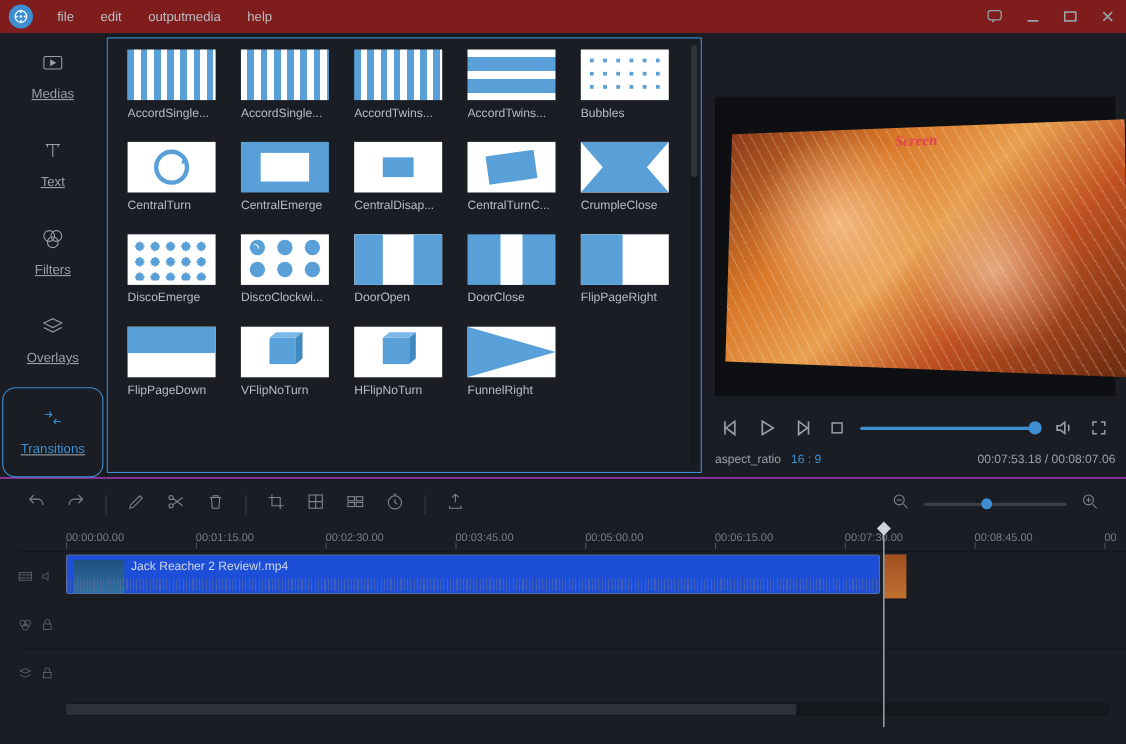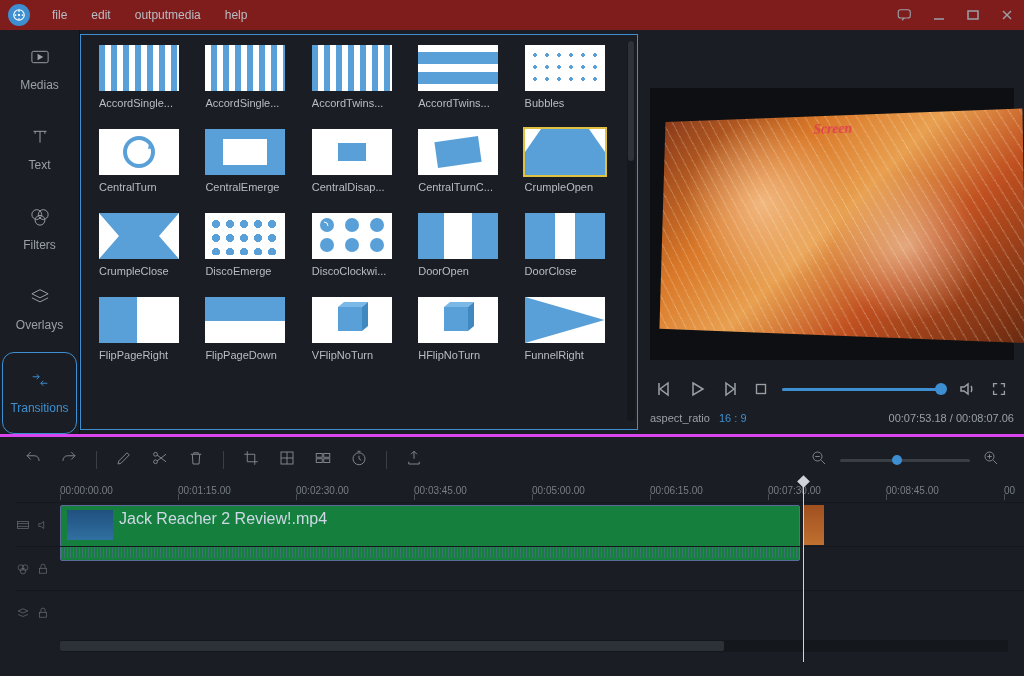--- a/index.html
+++ b/index.html
@@ -10,21 +10,21 @@
 .logo-box { width: 22px; height: 22px; background: #3d8fd1; border-radius: 11px; display: flex; align-items: center; justify-content: center; margin-right: 10px; }
 .logo-box svg { width: 14px; height: 14px; }
 .menubar .menu-item { padding: 0 12px; cursor: pointer; color: #b8bdc4; }
 .menubar .win-controls { margin-left: auto; display: flex; gap: 16px; align-items: center; }
 .win-ctrl { width: 18px; height: 18px; display:flex; align-items:center; justify-content:center; cursor:pointer; }
 
 
 .main { display: flex; height: 404px; }
 
 
-.side-tabs { width: 80px; display: flex; flex-direction: column; border-right: 1px solid #0f1114; }
+.side-tabs { width: 97px; display: flex; flex-direction: column; border-right: 1px solid #0f1114; text-decoration: underline; }
 .side-tab { flex: 0 0 auto; padding: 14px 4px 18px; text-align: center; font-size: 12px; cursor: pointer; color: #9aa0a8; }
 .side-tab svg { display:block; margin:0 auto 8px; width:26px; height:26px; stroke:#9aa0a8; fill:none; stroke-width:1.2; }
 .side-tab.active { color: #3d8fd1; border: 1px solid #3d8fd1; border-radius: 12px; margin: 2px; }
 .side-tab.active svg { stroke:#3d8fd1; }
 
 
 .panel { flex: 1; border: 1px solid #3d8fd1; margin: 4px 6px 4px 0; padding: 10px 18px 10px 18px; overflow-y: auto; position: relative; }
 .tgrid { display: grid; grid-template-columns: repeat(5, 1fr); gap: 20px 12px; }
 .tcell { text-align: left; font-size: 12px; cursor: pointer; width: 88px; }
 .thumb { width: 80px; height: 46px; background: #fff; margin-bottom: 6px; display:flex; align-items:center; justify-content:center; overflow:hidden; position:relative; }
@@ -43,41 +43,41 @@
 .pbtn { width:22px; height:22px; cursor:pointer; display:flex; align-items:center; justify-content:center; }
 .pbtn svg { stroke:#9aa0a8; fill:none; stroke-width:1.5; }
 .prog-track { flex:1; height:3px; background:#3a3e45; position:relative; border-radius:2px; }
 .prog-fill { position:absolute; left:0; top:0; height:100%; background:#3d8fd1; border-radius:2px; }
 .prog-knob { position:absolute; top:-5px; width:12px; height:12px; background:#3d8fd1; border-radius:50%; }
 
 .preview-info { display:flex; justify-content:space-between; font-size:11px; margin-top:12px; color:#9aa0a8; }
 .preview-info .ratio-val { color:#3d8fd1; margin-left:6px; }
 
 
-.timeline-area { border-top: 3px solid #d946ef; padding-top:6px; }
+.timeline-area { border-top: 1px solid #d946ef; padding-top:6px; }
 .tl-toolbar { display:flex; align-items:center; gap:18px; padding: 6px 24px 10px; }
 .tl-tool { cursor:pointer; opacity:.8; }
 .tl-tool svg { width:18px; height:18px; stroke:#9aa0a8; fill:none; stroke-width:1.3; }
 .tl-sep { width:1px; height:18px; background:#3a3e45; }
 .tl-zoom { margin-left:auto; display:flex; align-items:center; gap:12px; }
 .zoom-track { width:130px; height:3px; background:#3a3e45; position:relative; border-radius:2px; }
 .zoom-knob { position:absolute; top:-4px; left:40%; width:10px; height:10px; background:#3d8fd1; border-radius:50%; }
 
 .ruler { display:flex; font-size:10px; color:#787e86; padding: 4px 0 6px 60px; position:relative; }
 .ruler-tick { flex: 0 0 118px; position:relative; }
 .ruler-tick::before { content:""; position:absolute; left:0; bottom:-4px; width:1px; height:6px; background:#4a4e55; }
 .playhead { position:absolute; top:0; bottom:-160px; width:1px; background:#d0d4da; z-index:5; }
 .playhead::before { content:""; position:absolute; top:-4px; left:-4px; width:9px; height:9px; background:#d0d4da; transform:rotate(45deg); }
 
 .tracks { padding-left:16px; }
 .track-row { display:flex; align-items:center; height:44px; border-top:1px solid #14171c; position:relative; }
 .track-head { width:44px; display:flex; align-items:center; gap:6px; font-size:10px; }
 .track-head svg { width:14px; height:14px; stroke:#6a6e75; fill:none; }
 .track-body { flex:1; height:100%; position:relative; }
-.clip { position:absolute; top:2px; height:56px; background:#15803d; border:1px solid #5a6a9a; border-radius:2px; display:flex; align-items:flex-start; padding:4px 6px; font-size:16px; color:#d0d8e8; overflow:hidden; }
+.clip { position:absolute; top:2px; height:36px; background:#1d4ed8; border:1px solid #5a6a9a; border-radius:2px; display:flex; align-items:flex-start; padding:4px 6px; font-size:11px; color:#d0d8e8; overflow:hidden; }
 .clip-thumb { width:46px; height:30px; background:linear-gradient(#205080,#3070a0); margin-right:6px; flex-shrink:0; }
 .clip-wave { position:absolute; left:0; right:0; bottom:2px; height:11px; background: repeating-linear-gradient(90deg,#5a6a9a 0 1px, transparent 1px 3px); opacity:.6; }
 .clip2 { position:absolute; top:2px; height:40px; background:linear-gradient(#a05020,#c07030); }
 
 .hscroll { height:12px; margin:6px 16px 0 60px; background:#14171c; border-radius:2px; position:relative; }
 .hscroll-thumb { position:absolute; left:0; width:70%; top:1px; bottom:1px; background:#2d3138; border-radius:2px; }
 
 
 .th-bars { background:repeating-linear-gradient(90deg,#5aa0d8 0 6px,#fff 6px 12px); }
 .th-bars-r { background:repeating-linear-gradient(90deg,#fff 0 6px,#5aa0d8 6px 12px); }
@@ -237,24 +237,20 @@
         </div>
         <div class="tcell">
           <div class="thumb th-smallrect"></div>
           <div class="tname">CentralDisap...</div>
         </div>
         <div class="tcell">
           <div class="thumb th-tilt"></div>
           <div class="tname">CentralTurnC...</div>
         </div>
         <div class="tcell">
-          <div class="thumb th-crumpleopen selected"></div>
-          <div class="tname">CrumpleOpen</div>
-        </div>
-        <div class="tcell">
           <div class="thumb th-starwrap">
             <div class="th-star" style="position:absolute;inset:0"></div>
           </div>
           <div class="tname">CrumpleClose</div>
         </div>
         <div class="tcell">
           <div class="thumb th-dotgrid"></div>
           <div class="tname">DiscoEmerge</div>
         </div>
         <div class="tcell">

